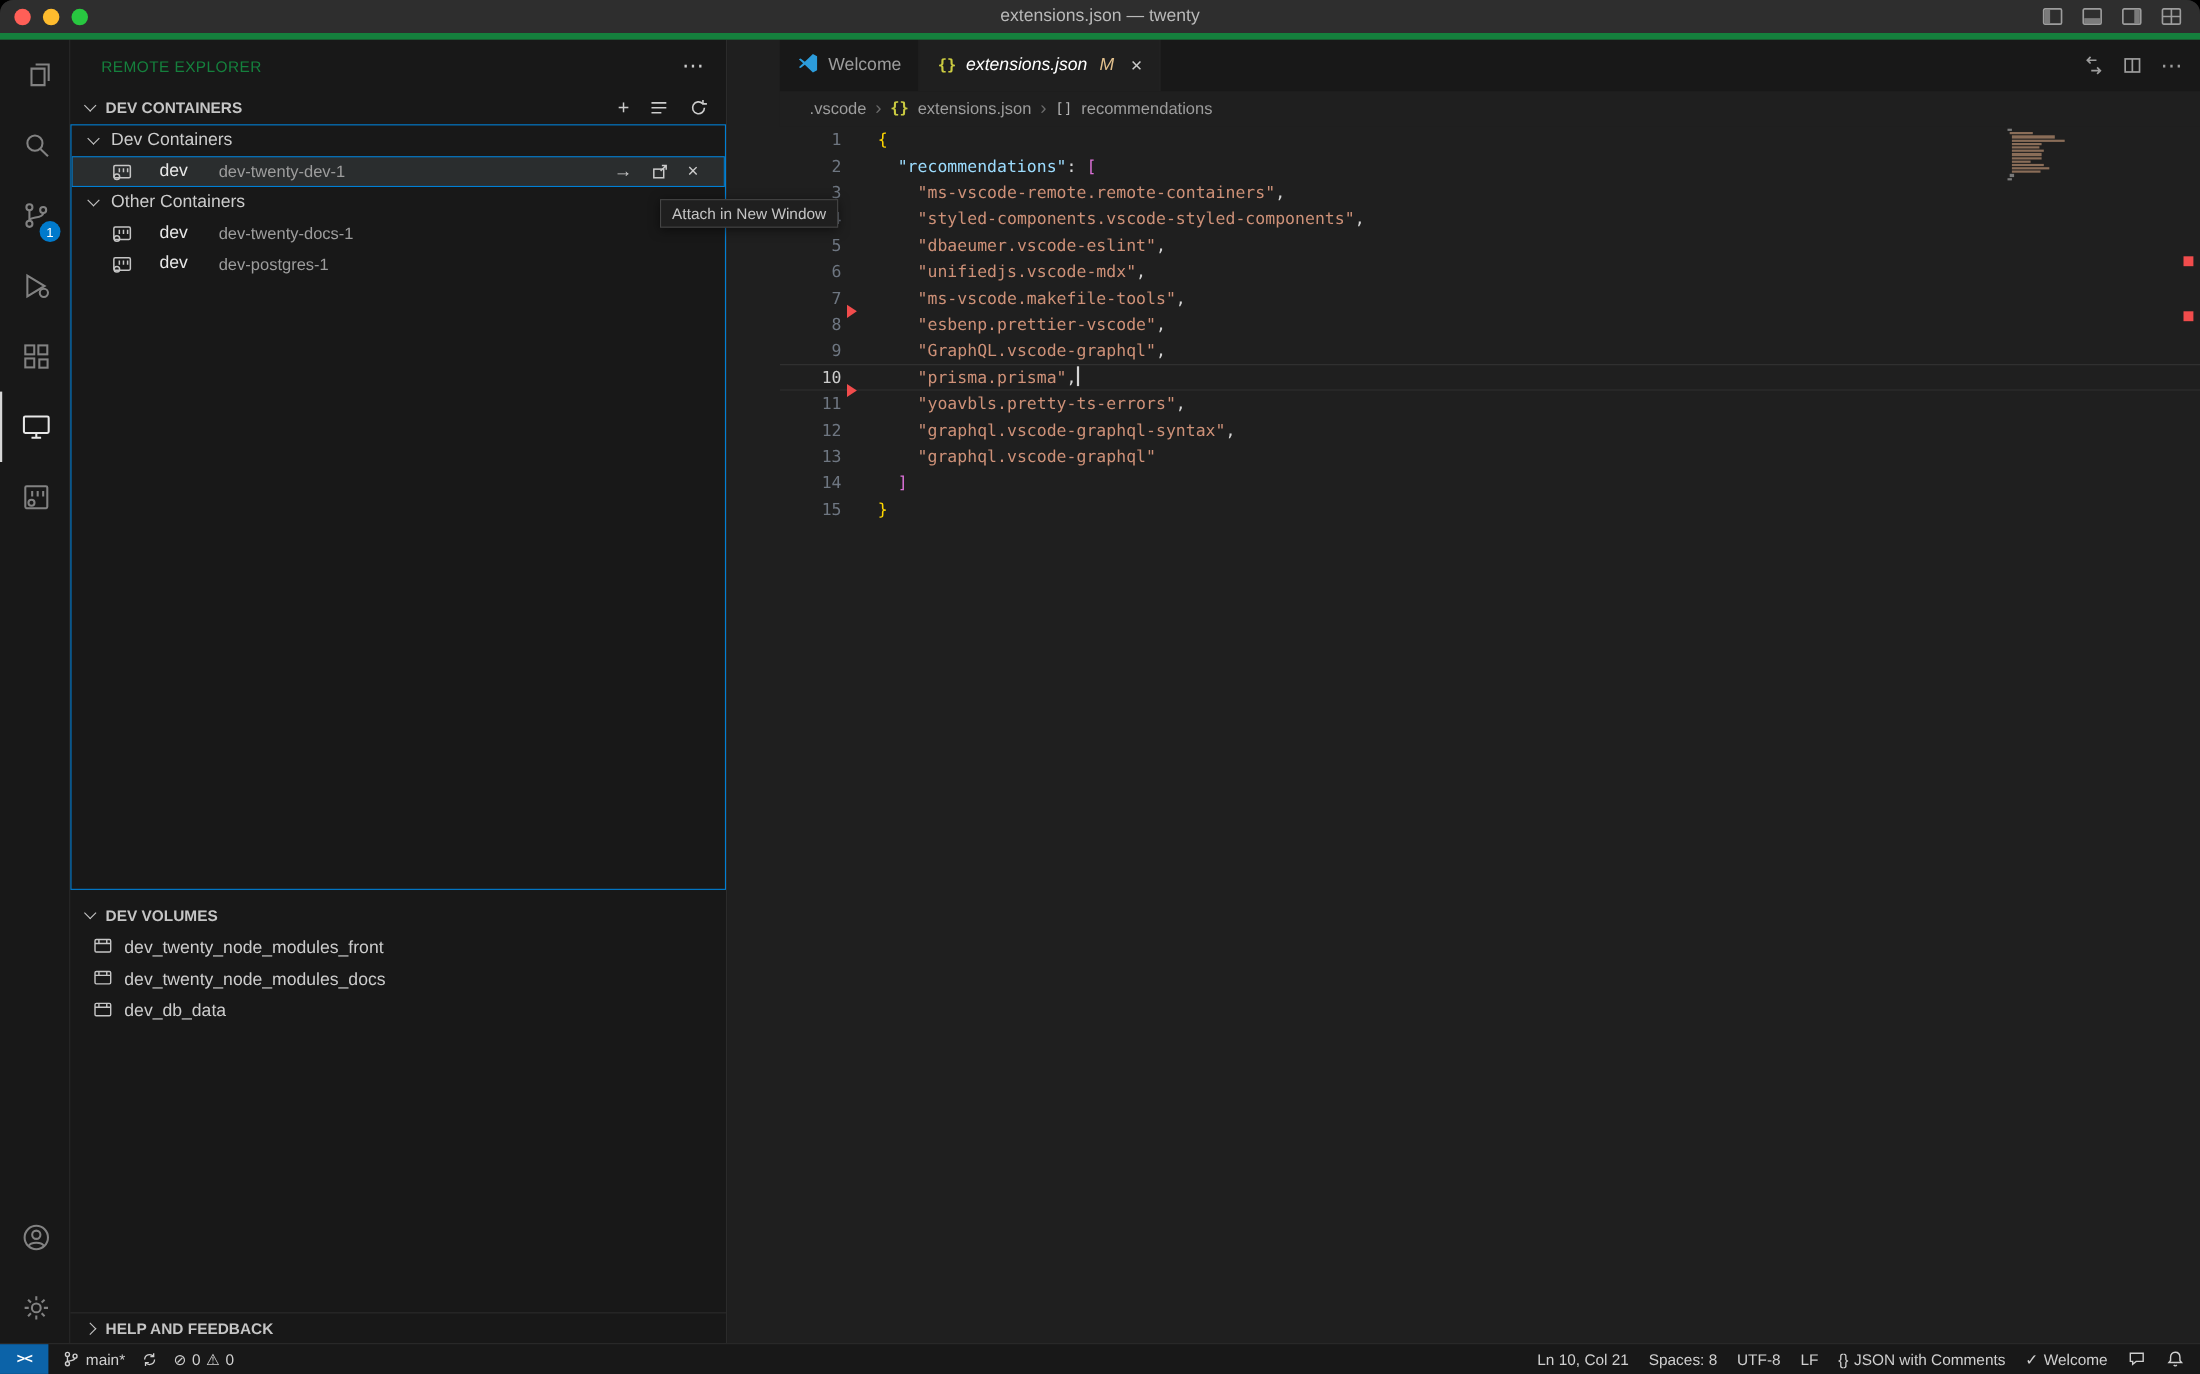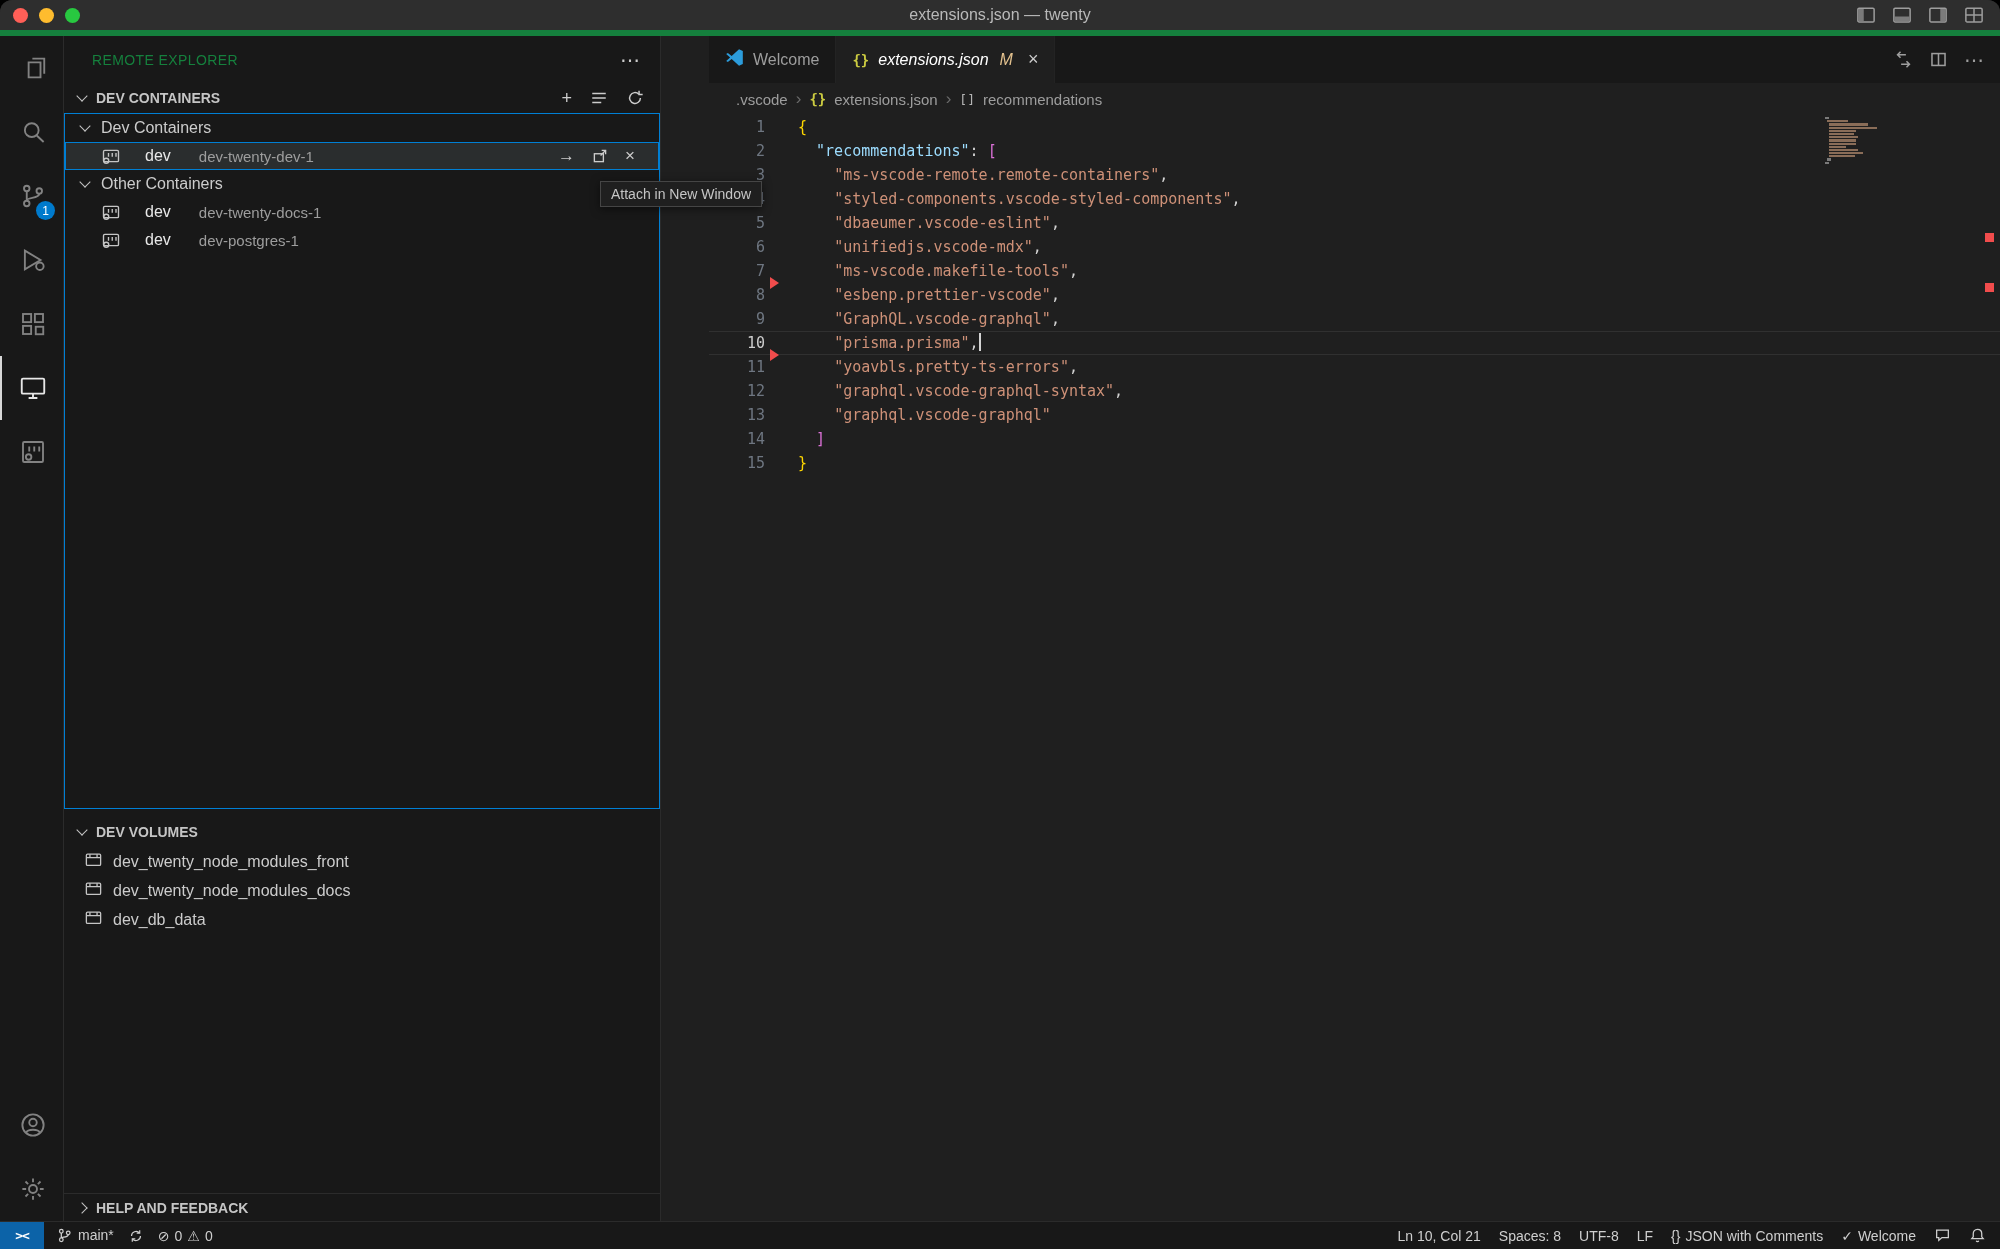--- a/index.html
+++ b/index.html
@@ -106,21 +106,21 @@
   .overview-ruler { position:absolute; top:0; right:0; width:20px; height:100%; }
   .ov-mark { position:absolute; right:6px; width:9px; height:9px; background:#f14c4c; }
 
   
   .statusbar { height:28px; flex:0 0 28px; background:#181818; border-top:1px solid #2b2b2b; display:flex;
                align-items:center; font-size:14px; color:#cfcfcf; }
   .remote-btn { width:44px; height:100%; background:#0c63a8; color:#fff; display:flex; align-items:center;
                 justify-content:center; font-family:"DejaVu Sans Mono", monospace; font-size:13px; font-weight:bold;
                 letter-spacing:-1px; cursor:pointer; }
   .sb-left { display:flex; align-items:center; gap:14px; padding-left:12px; }
-  .sb-item { display:flex; align-items:flex-start; gap:5px; cursor:pointer; }
+  .sb-item { display:flex; align-items:center; gap:5px; cursor:pointer; }
   .sb-item svg { stroke:#cfcfcf; fill:none; stroke-width:1.2; display:block; }
   .sb-right { margin-left:auto; display:flex; align-items:center; gap:18px; padding-right:14px; }
   .glyph-ico { font-size:14px; }
 </style>
 </head>
 <body>
 
 <div class="app">
 
   <div class="titlebar">

